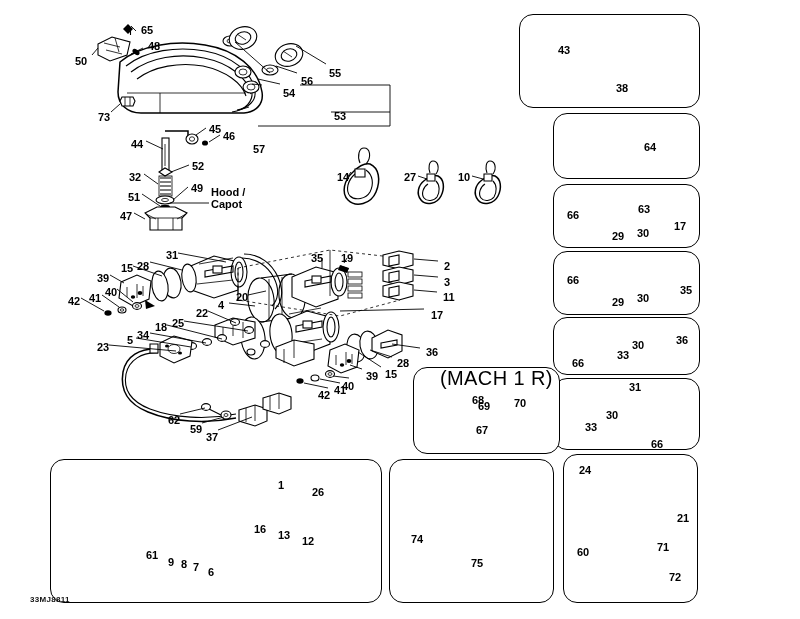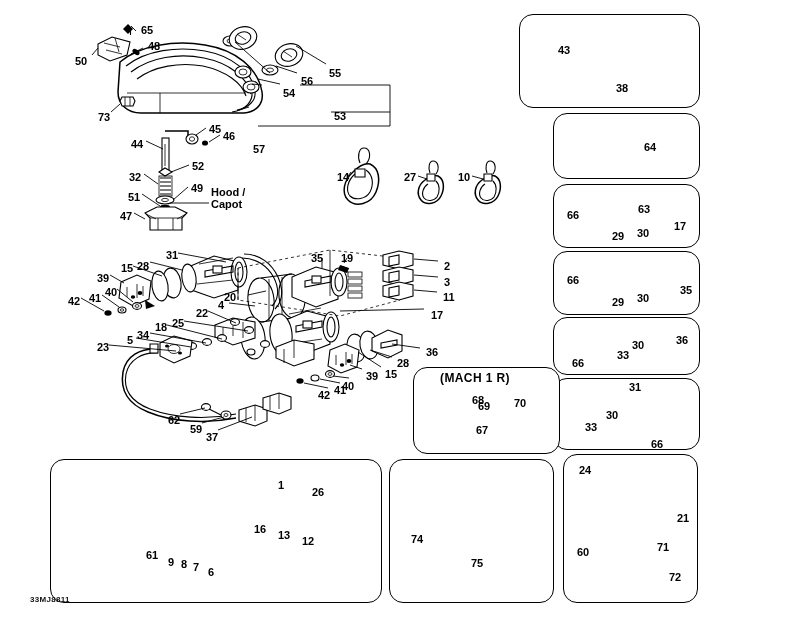--- a/index.html
+++ b/index.html
@@ -2,21 +2,21 @@
 <html><head>
 <meta charset="utf-8">
 <style>
   html,body{margin:0;padding:0;background:#ffffff;}
   body{width:800px;height:619px;position:relative;overflow:hidden;
        font-family:"Liberation Sans",sans-serif;color:#000;}
   #sheet{position:absolute;left:0;top:0;width:800px;height:619px;}
   svg{position:absolute;left:0;top:0;width:800px;height:619px;}
   .cal{position:absolute;font-weight:bold;font-size:11px;line-height:11px;
        color:#000;white-space:nowrap;}
-  .cal.mach{font-size:12px;font-weight:bold;letter-spacing:.4px;}
+  .cal.mach{font-size:20px;font-weight:normal;letter-spacing:.4px;}
   .cal.hood{font-size:11px;font-weight:bold;line-height:12px;white-space:pre;}
   .code{position:absolute;left:30px;top:595px;font-size:8px;font-weight:bold;
         color:#111;letter-spacing:.3px;}
   .panel{position:absolute;border:1.6px solid #000;border-radius:14px;background:#fff;}
   .ink{fill:none;stroke:#000;stroke-width:1.1;}
   .ink2{fill:none;stroke:#000;stroke-width:1.5;}
   .thin{fill:none;stroke:#000;stroke-width:0.8;}
   .lead{fill:none;stroke:#000;stroke-width:0.9;}
   .fillw{fill:#fff;stroke:#000;stroke-width:1.1;}
   .fillk{fill:#000;stroke:none;}
@@ -616,21 +616,21 @@
       <div class="cal" style="left: 97px; top: 342px; text-align: right;">23</div>
       <div class="cal" style="left: 168px; top: 415px;">62</div>
       <div class="cal" style="left: 190px; top: 424px;">59</div>
       <div class="cal" style="left: 206px; top: 432px;">37</div>
       <div class="cal" style="left: 311px; top: 253px;">35</div>
       <div class="cal" style="left: 341px; top: 253px;">19</div>
       <div class="cal" style="left: 444px; top: 261px;">2</div>
       <div class="cal" style="left: 444px; top: 277px;">3</div>
       <div class="cal" style="left: 443px; top: 292px;">11</div>
       <div class="cal" style="left: 431px; top: 310px;">17</div>
-      <div class="cal" style="left: 224px; top: 292px;">20</div>
+      <div class="cal" style="left: 236px; top: 292px;">20</div>
       <div class="cal" style="left: 218px; top: 300px;">4</div>
       <div class="cal" style="left: 426px; top: 347px;">36</div>
       <div class="cal" style="left: 397px; top: 358px;">28</div>
       <div class="cal" style="left: 385px; top: 369px;">15</div>
       <div class="cal" style="left: 366px; top: 371px;">39</div>
       <div class="cal" style="left: 342px; top: 381px;">40</div>
       <div class="cal" style="left: 334px; top: 385px;">41</div>
       <div class="cal" style="left: 318px; top: 390px;">42</div>
       <div class="cal" style="left: 558px; top: 45px;">43</div>
       <div class="cal" style="left: 616px; top: 83px;">38</div>

